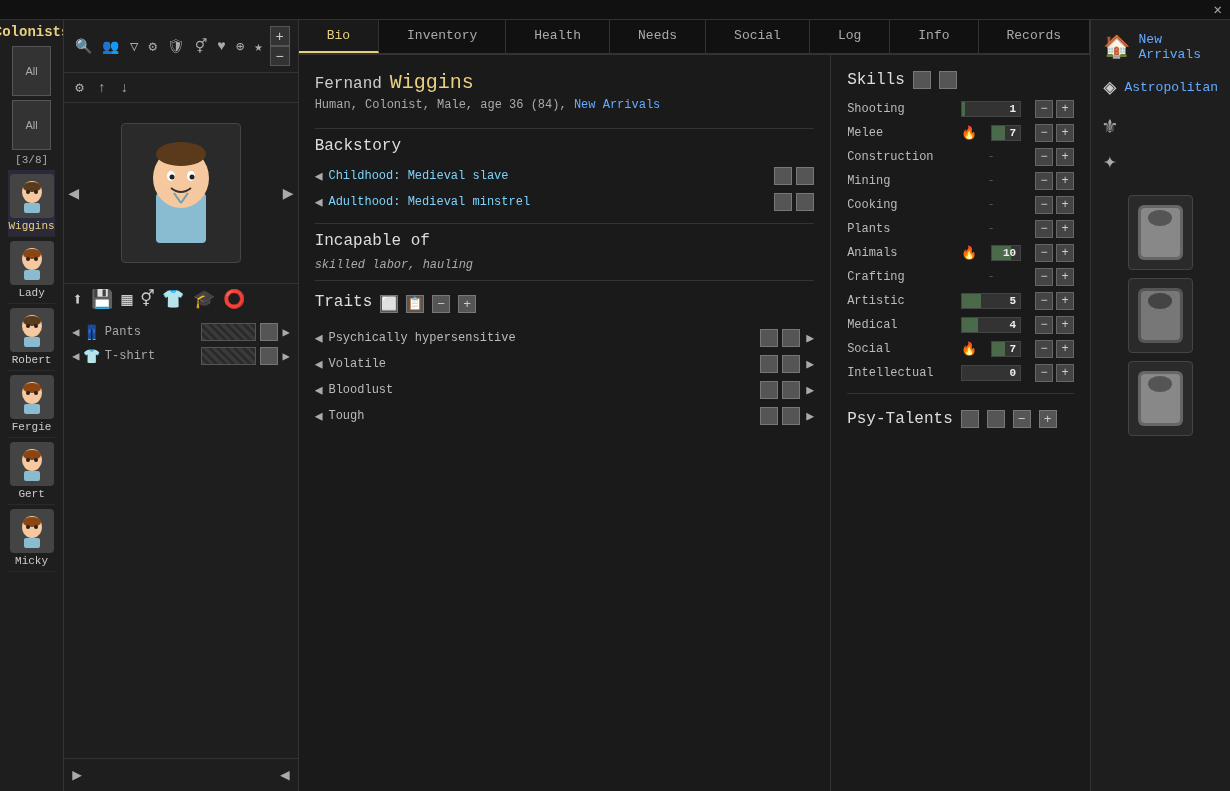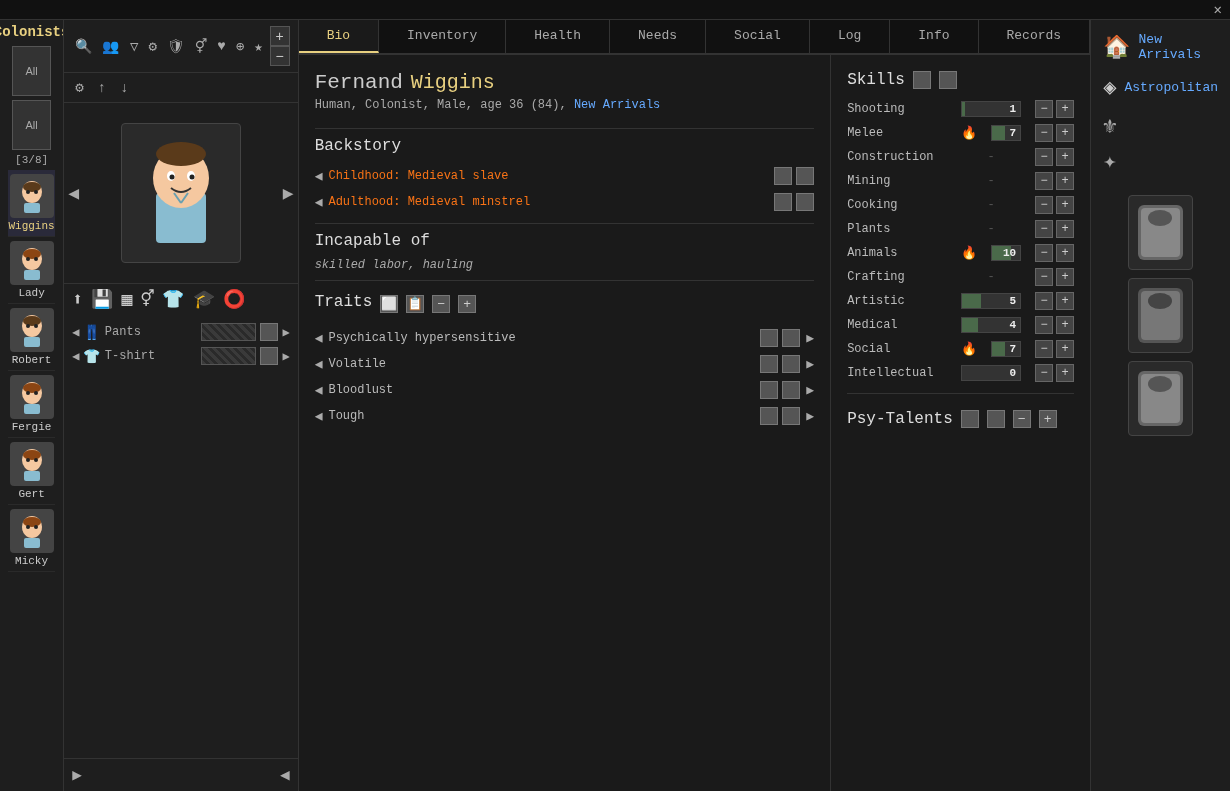--- a/index.html
+++ b/index.html
@@ -291,21 +291,21 @@
       flex: 1;
       padding: 16px;
       overflow-y: auto;
     }
 
     #char-name-row {
       margin-bottom: 4px;
     }
     #char-first-name {
       color: #ccc;
-      font-size: 21px;
+      font-size: 16px;
     }
     #char-last-name {
       color: #e8d080;
       font-size: 20px;
     }
     #char-info {
       font-size: 12px;
       color: #aaa;
       margin-bottom: 16px;
     }
@@ -321,21 +321,21 @@
       margin-bottom: 8px;
       margin-top: 4px;
     }
     .backstory-row {
       display: flex;
       align-items: center;
       padding: 4px 0;
       gap: 6px;
     }
     .backstory-nav { color: #aaa; cursor: pointer; }
-    .backstory-label { flex: 1; color: #f97316; font-size: 12px; }
+    .backstory-label { flex: 1; color: #7dd3fc; font-size: 12px; }
     .backstory-icons { display: flex; gap: 4px; }
     .bs-icon {
       width: 18px;
       height: 18px;
       background: #555;
       border: 1px solid #777;
       cursor: pointer;
     }
 
     

